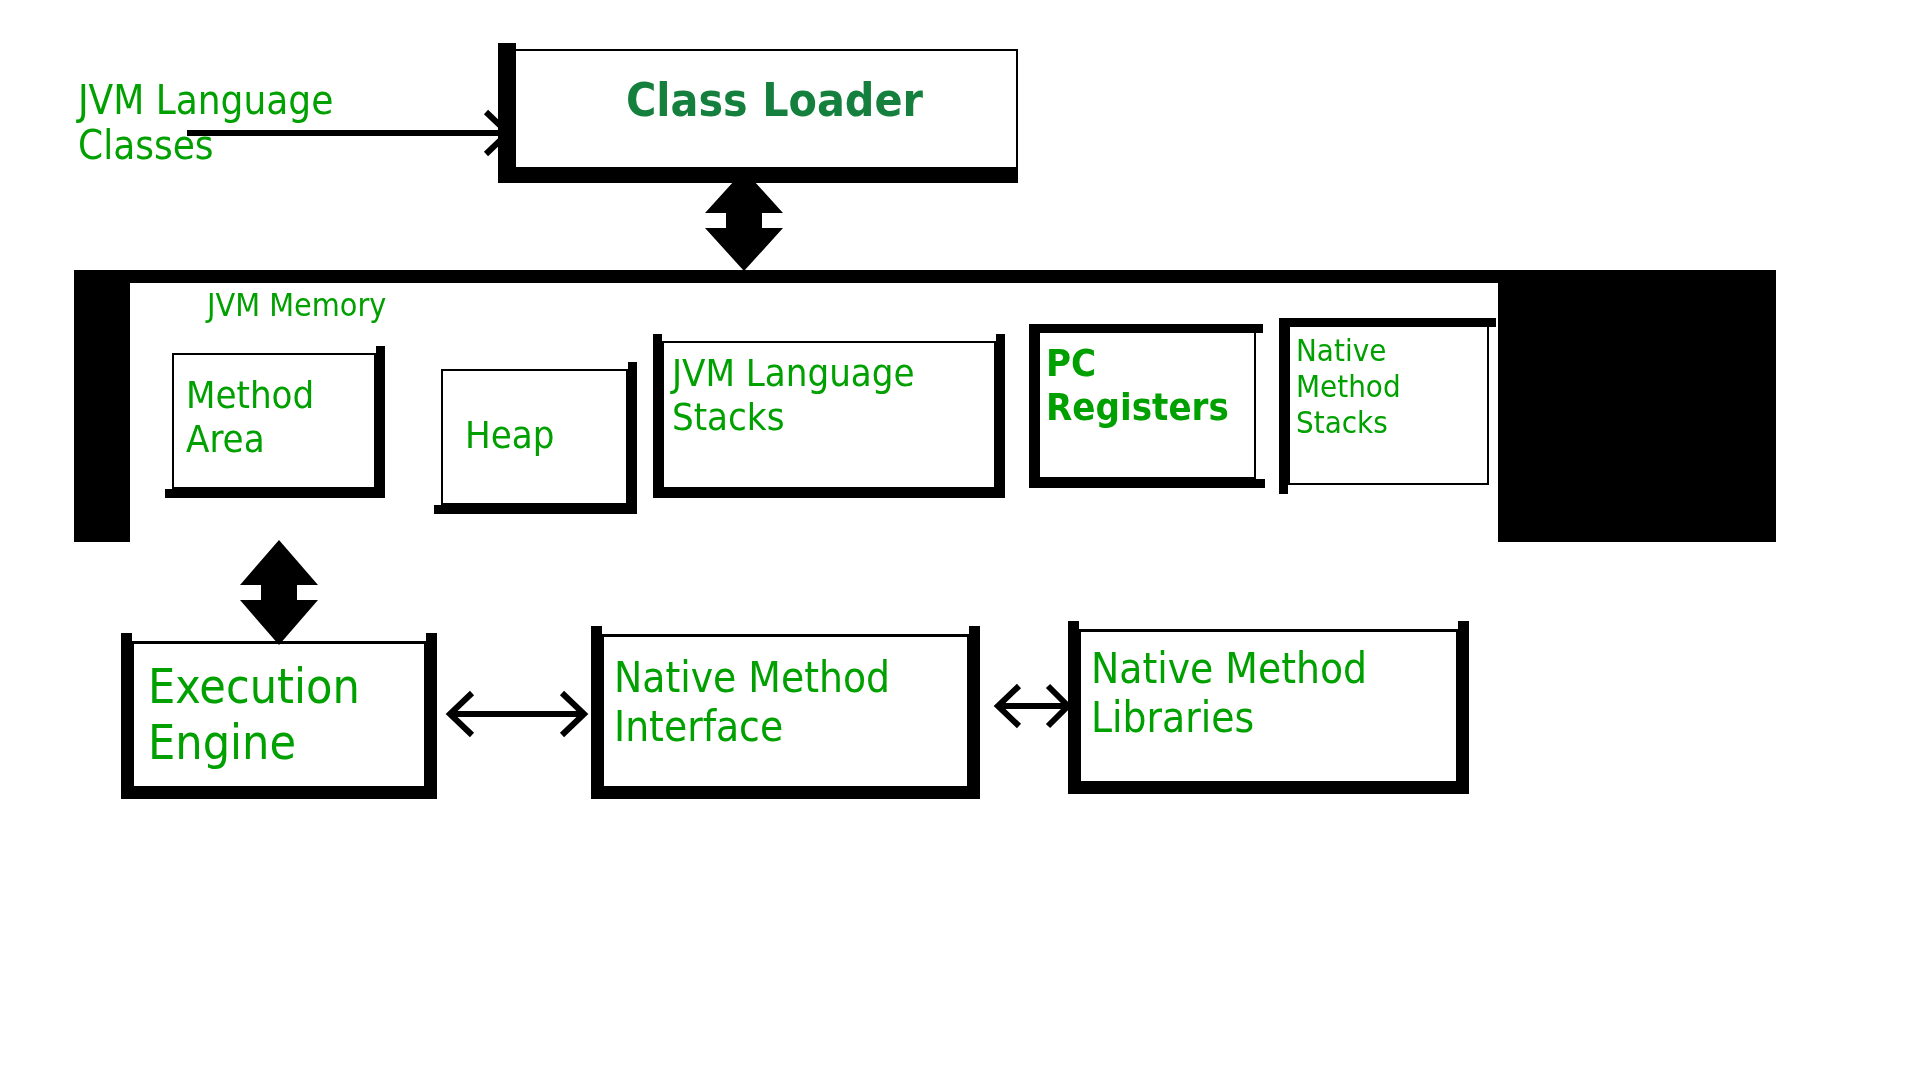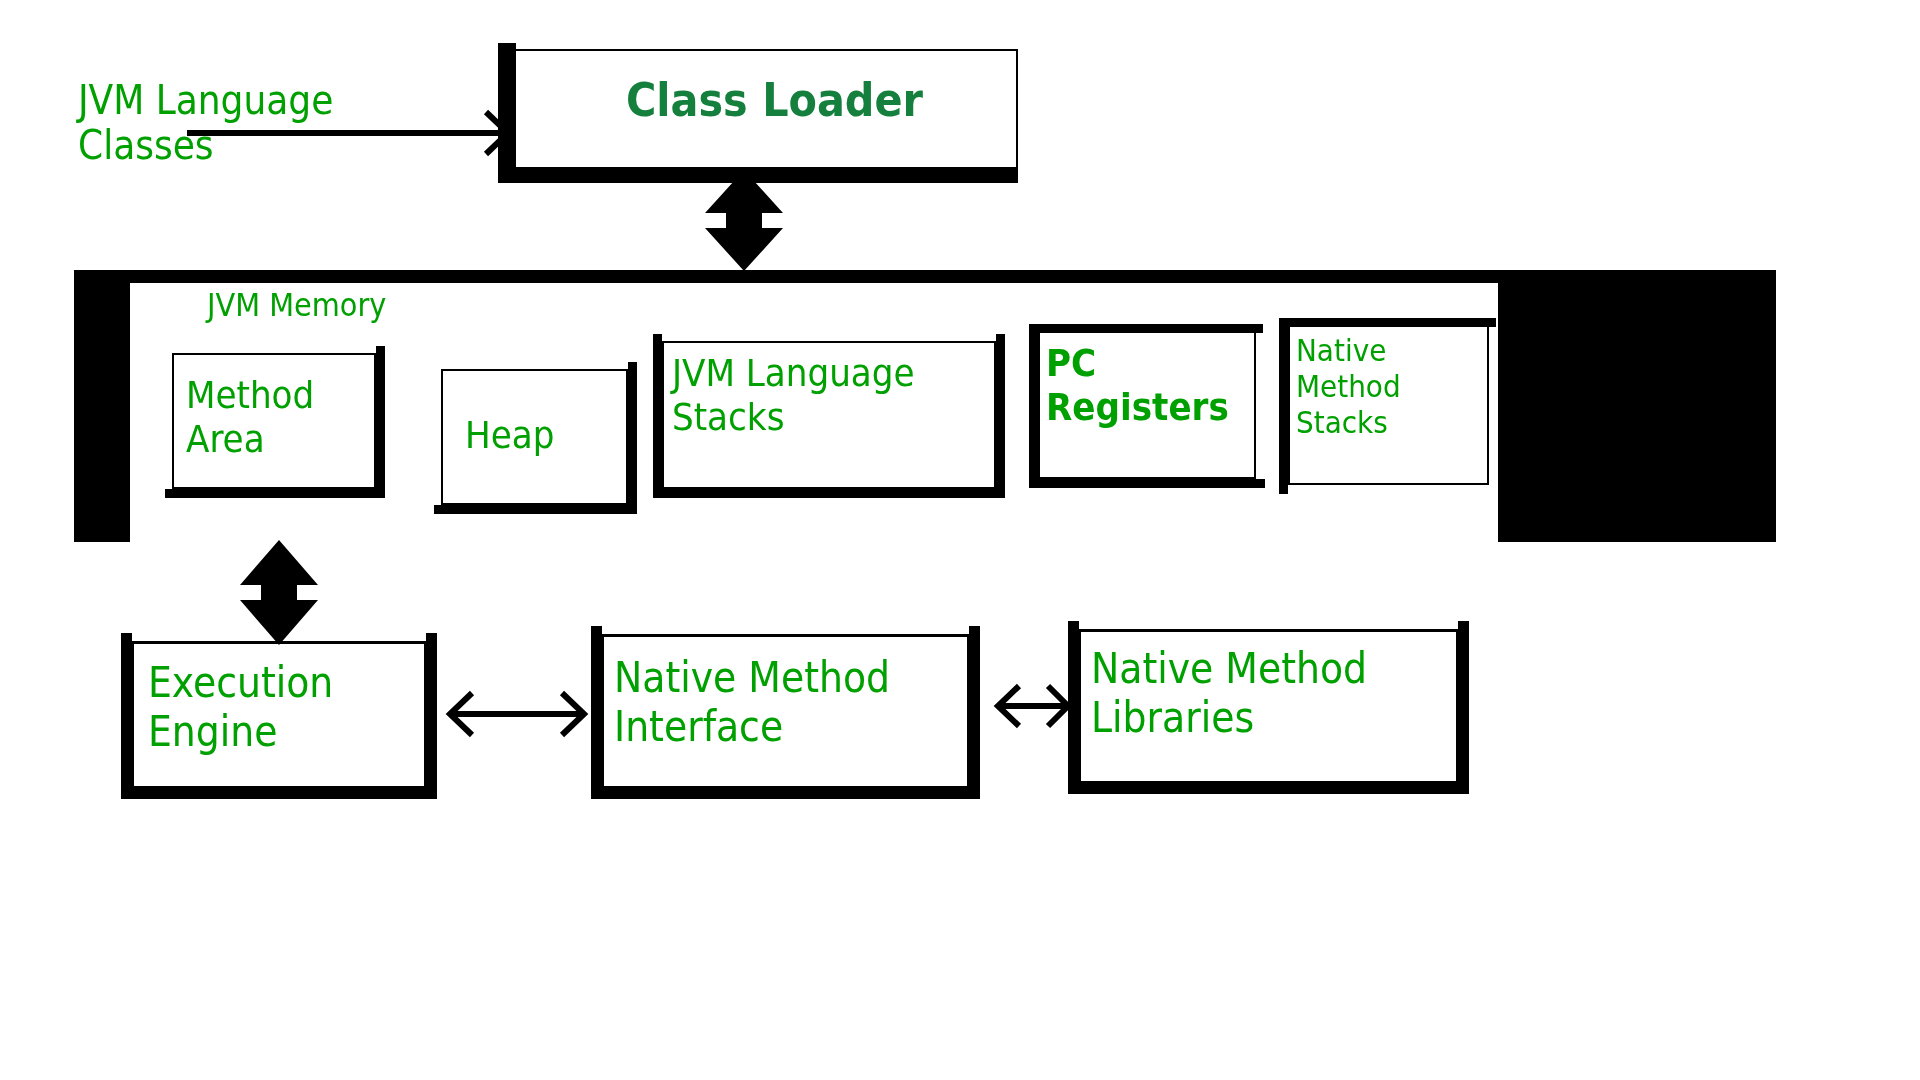--- a/index.html
+++ b/index.html
@@ -209,21 +209,21 @@
     <span class="sh-t"></span>
     <span class="mem-text" style="font-size:31px; margin:5px 0 0 6px;">Native
 Method
 Stacks</span>
   </div>
 
   <div class="bottom-box" style="left:131px; top:641px; width:296px; height:148px;">
     <span class="bsh-l"></span>
     <span class="bsh-b"></span>
     <span class="bsh-r"></span>
-    <span class="mem-text" style="font-size:42px; margin:14px 12px 0 14px;">Execution
+    <span class="mem-text" style="font-size:48px; margin:14px 12px 0 14px;">Execution
 Engine</span>
   </div>
 
   <div class="bottom-box" style="left:601px; top:634px; width:369px; height:155px;">
     <span class="bsh-l"></span>
     <span class="bsh-b"></span>
     <span class="bsh-r"></span>
     <span class="mem-text" style="font-size:42px; margin:16px 0 0 10px;">Native Method
 Interface</span>
   </div>

